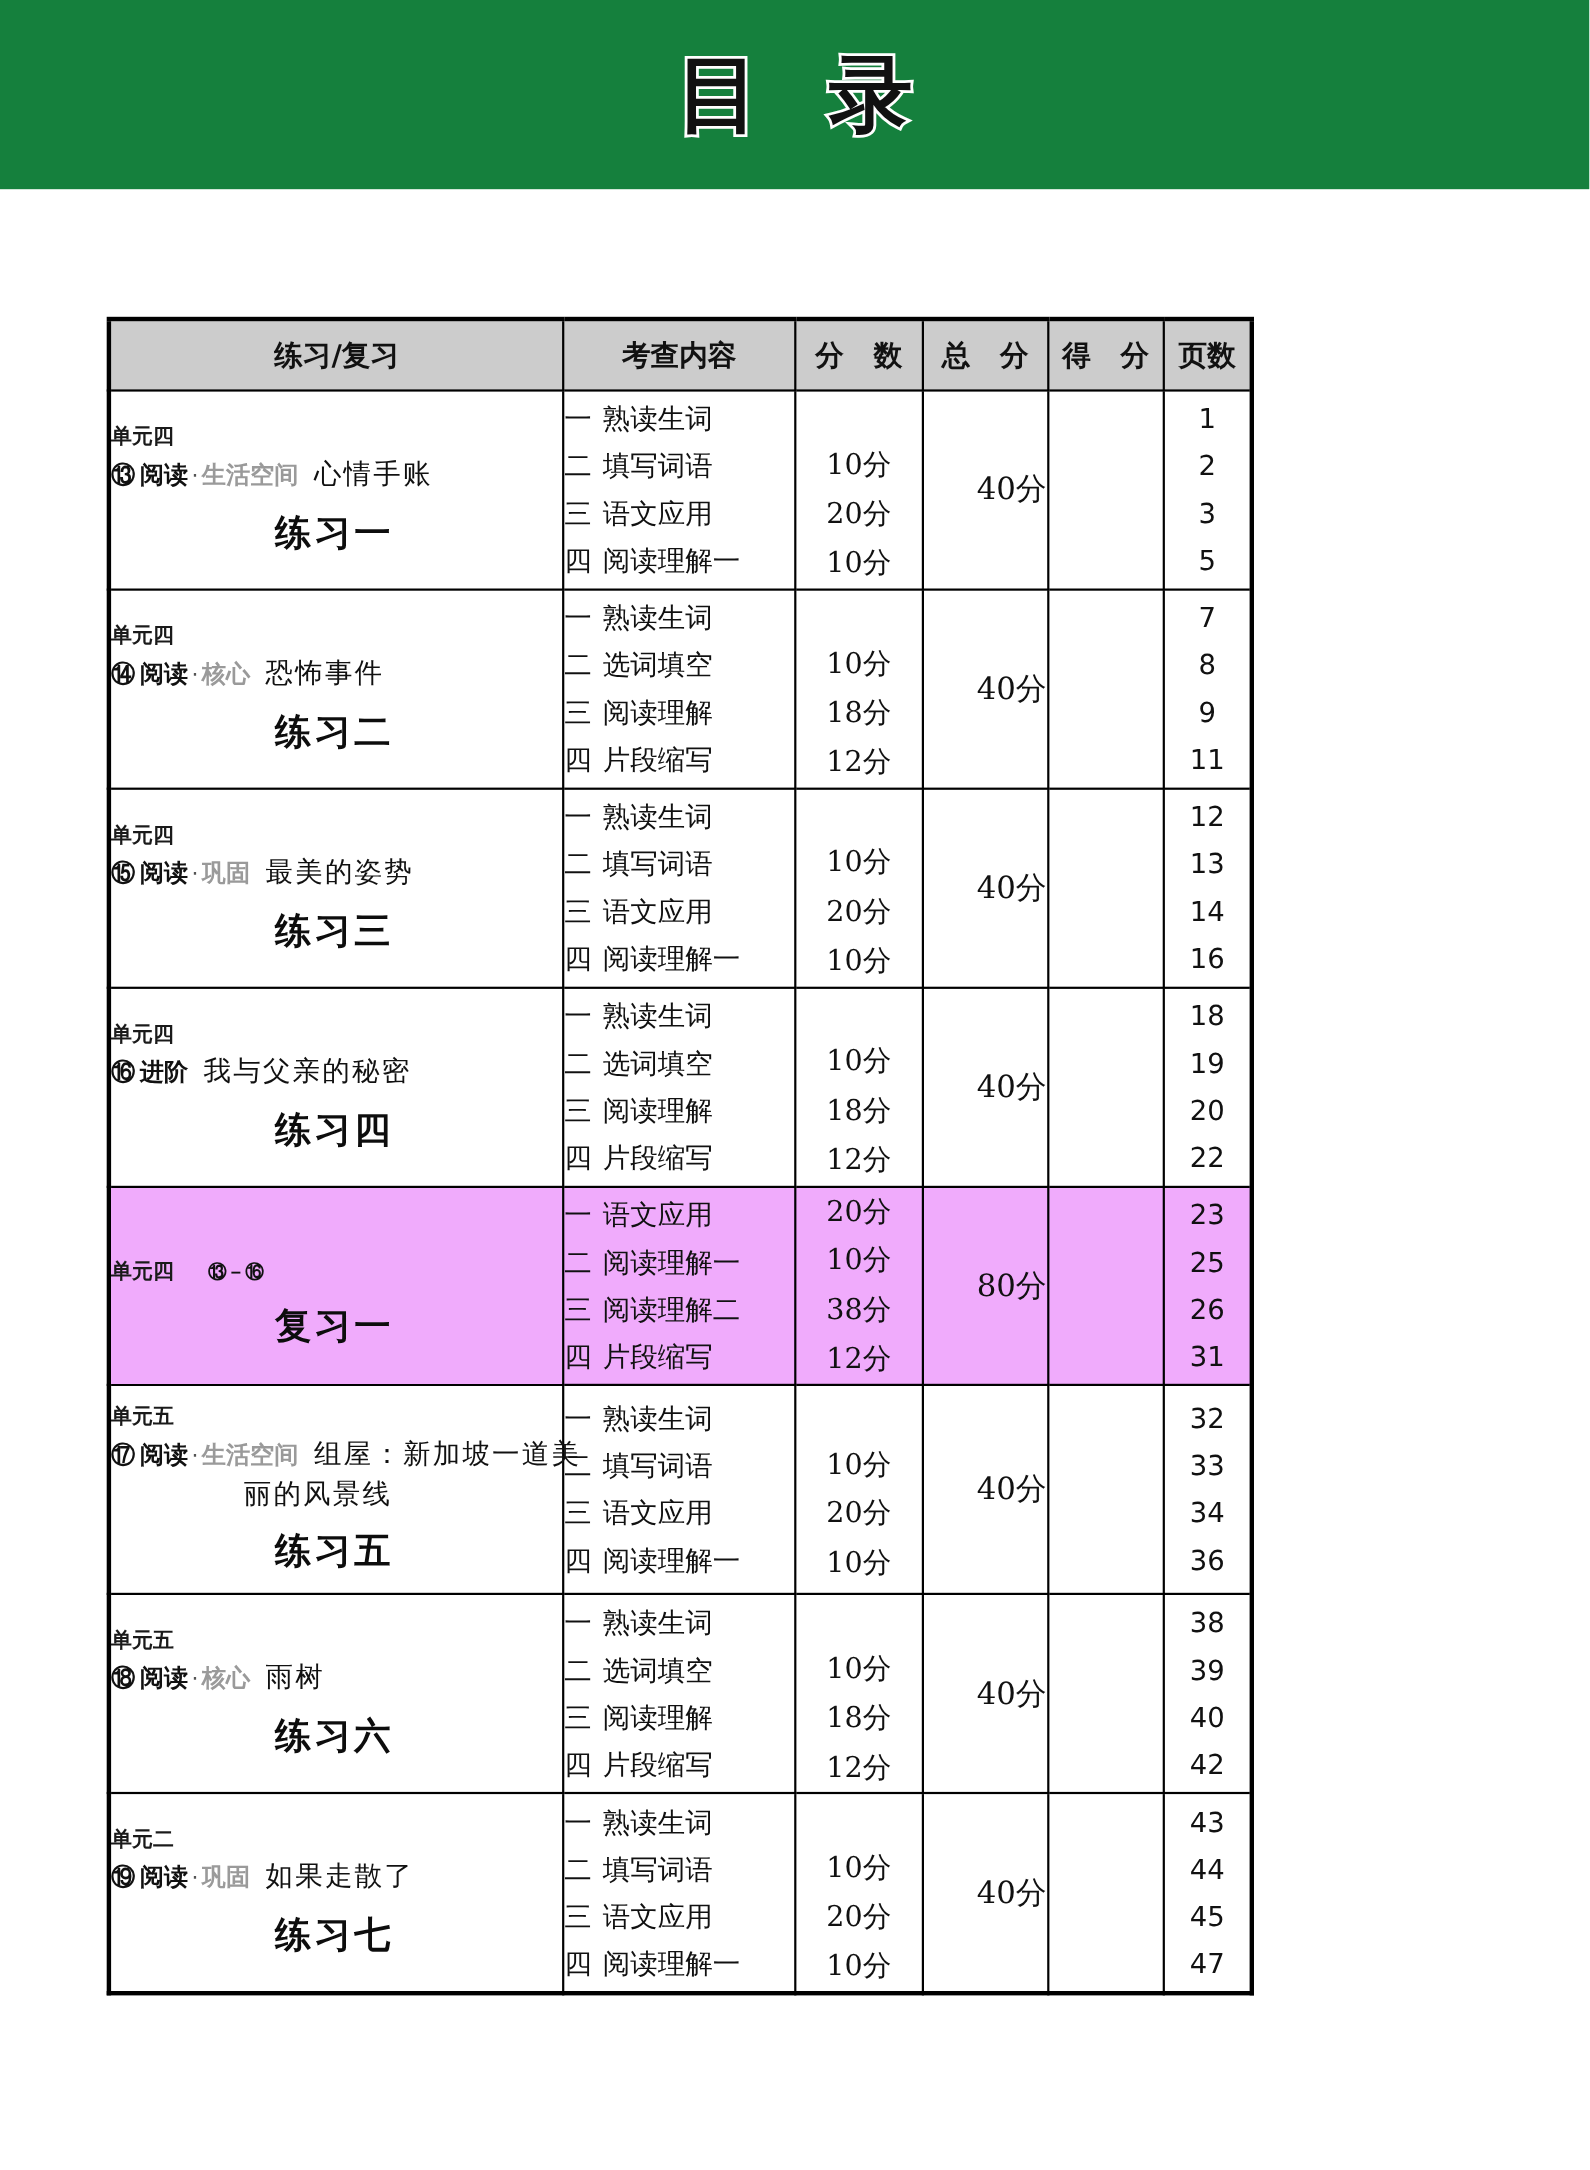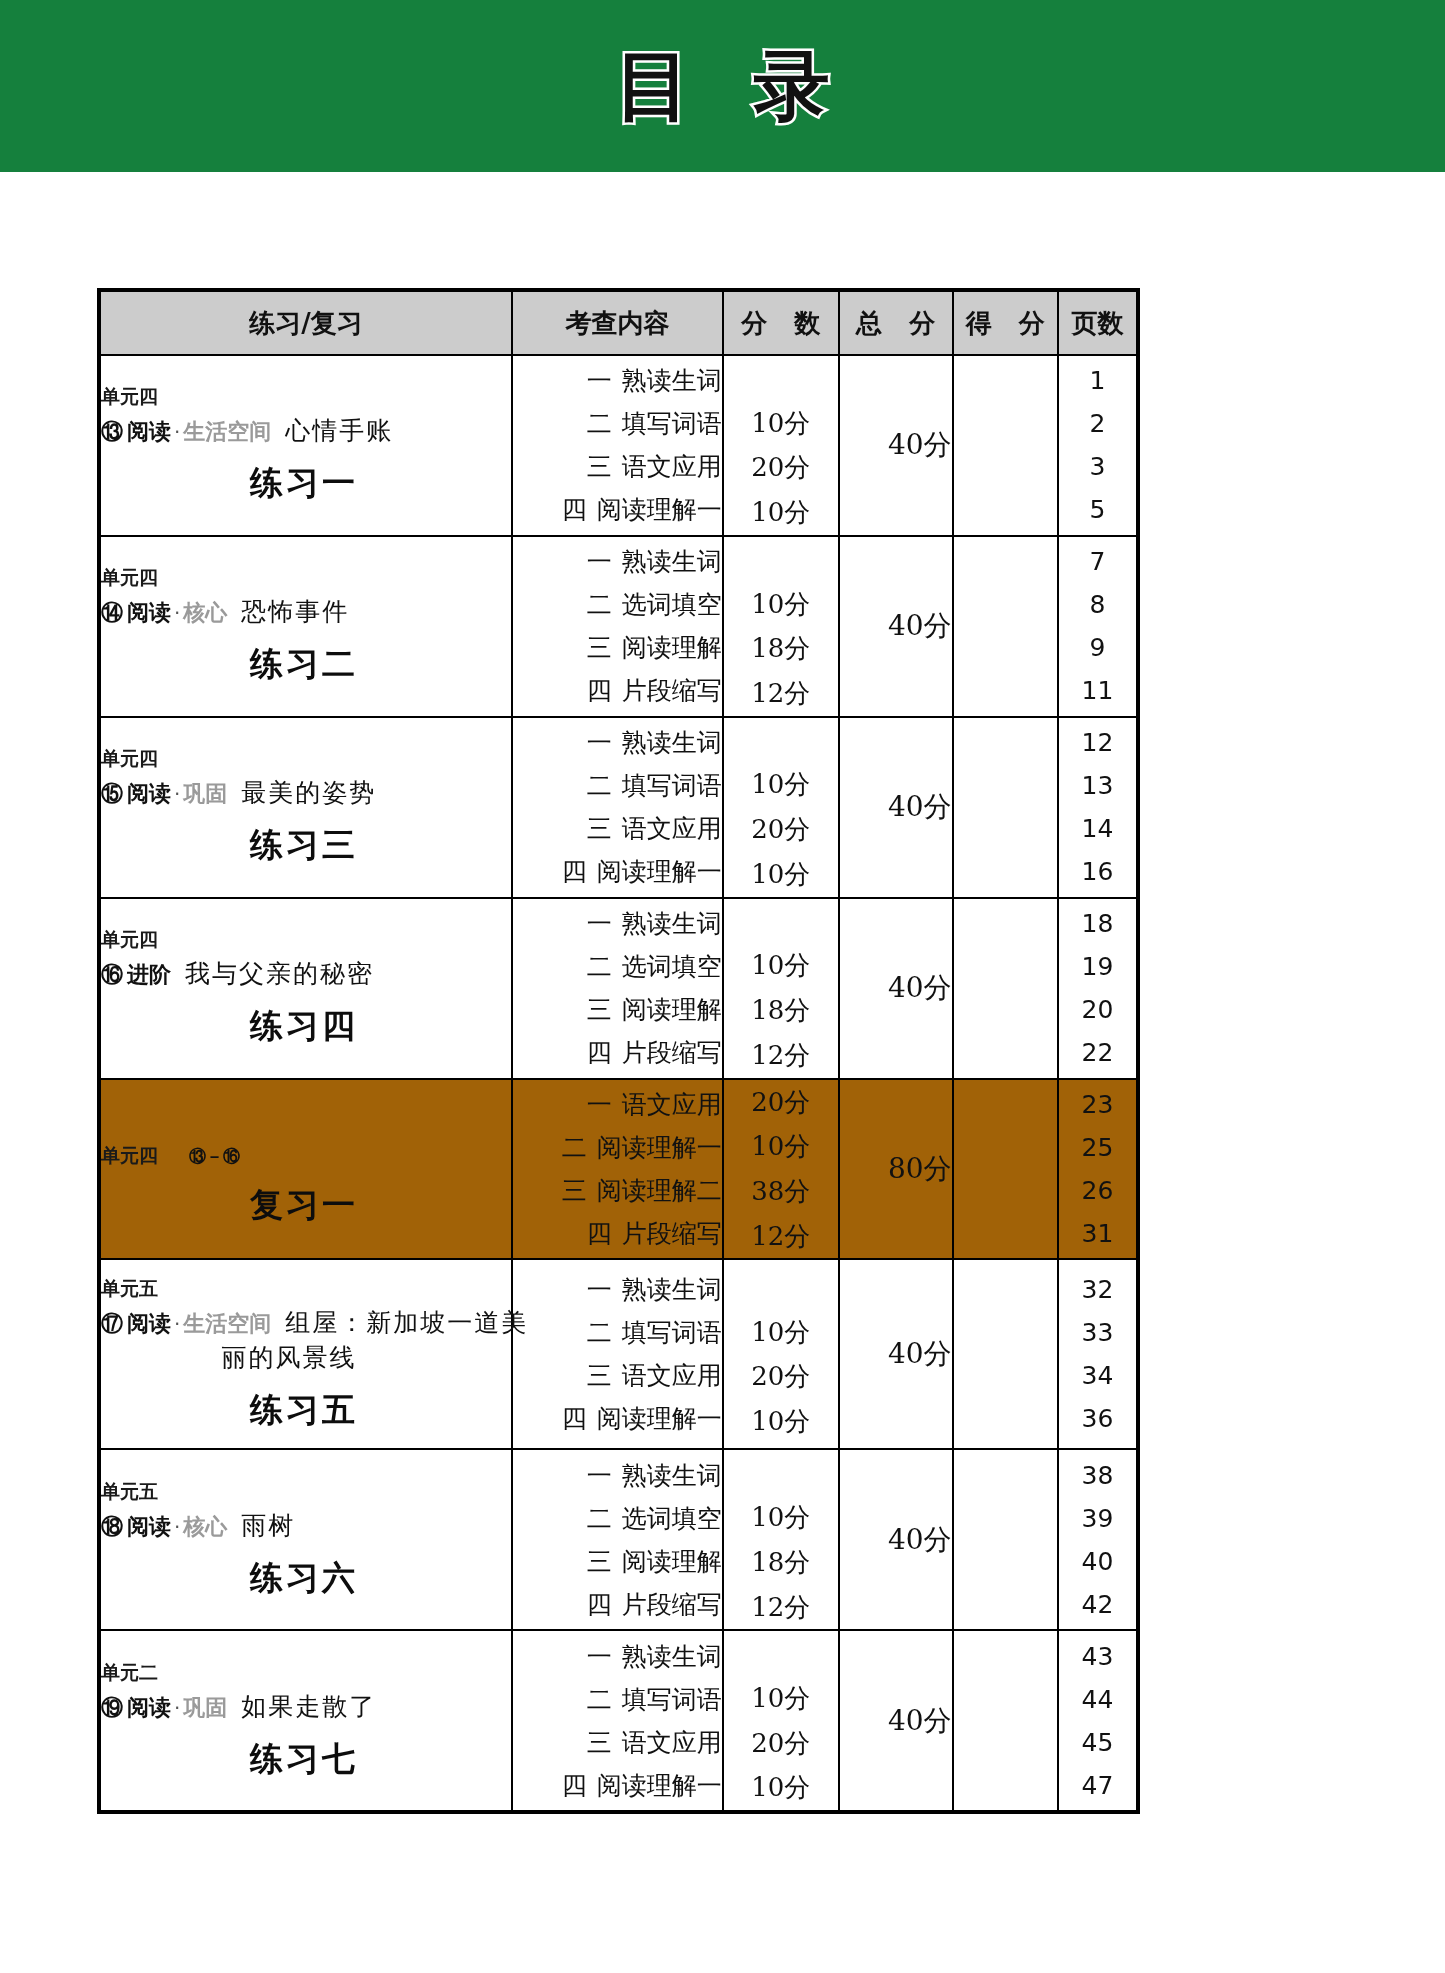--- a/index.html
+++ b/index.html
@@ -73,21 +73,21 @@
     font-weight: bold;
     color: #111111;
     text-align: center;
     border-top: 4px solid #000 !important;
   }
   th.sp { letter-spacing: 9px; text-indent: 9px; }
 
   
   tbody tr { height: 178px; }
   tbody tr.tall { height: 190px; }
-  tbody tr.review td { background: #a16207; }
+  tbody tr.review td { background: #f0abfc; }
 
   td.exercise {
     position: relative;
     padding: 14px 18px 14px 22px;
     height: 100%;
   }
   .ex-unit {
     font-family: "DejaVu Sans", "Liberation Sans", sans-serif;
     font-size: 19px;
     font-weight: bold;
@@ -167,21 +167,20 @@
     font-size: 19px;
     font-weight: bold;
     color: #1a1a1a;
   }
   .review-center {
     padding-top: 34px;
   }
 
   td.content {
     padding: 10px 0 10px 22px;
-    text-align: right;
   }
   .content-item {
     font-family: "DejaVu Serif", "Liberation Serif", serif;
     font-size: 25px;
     color: #111111;
     line-height: 1.72;
     white-space: nowrap;
   }
   .content-idx { margin-right: 10px; }
 

